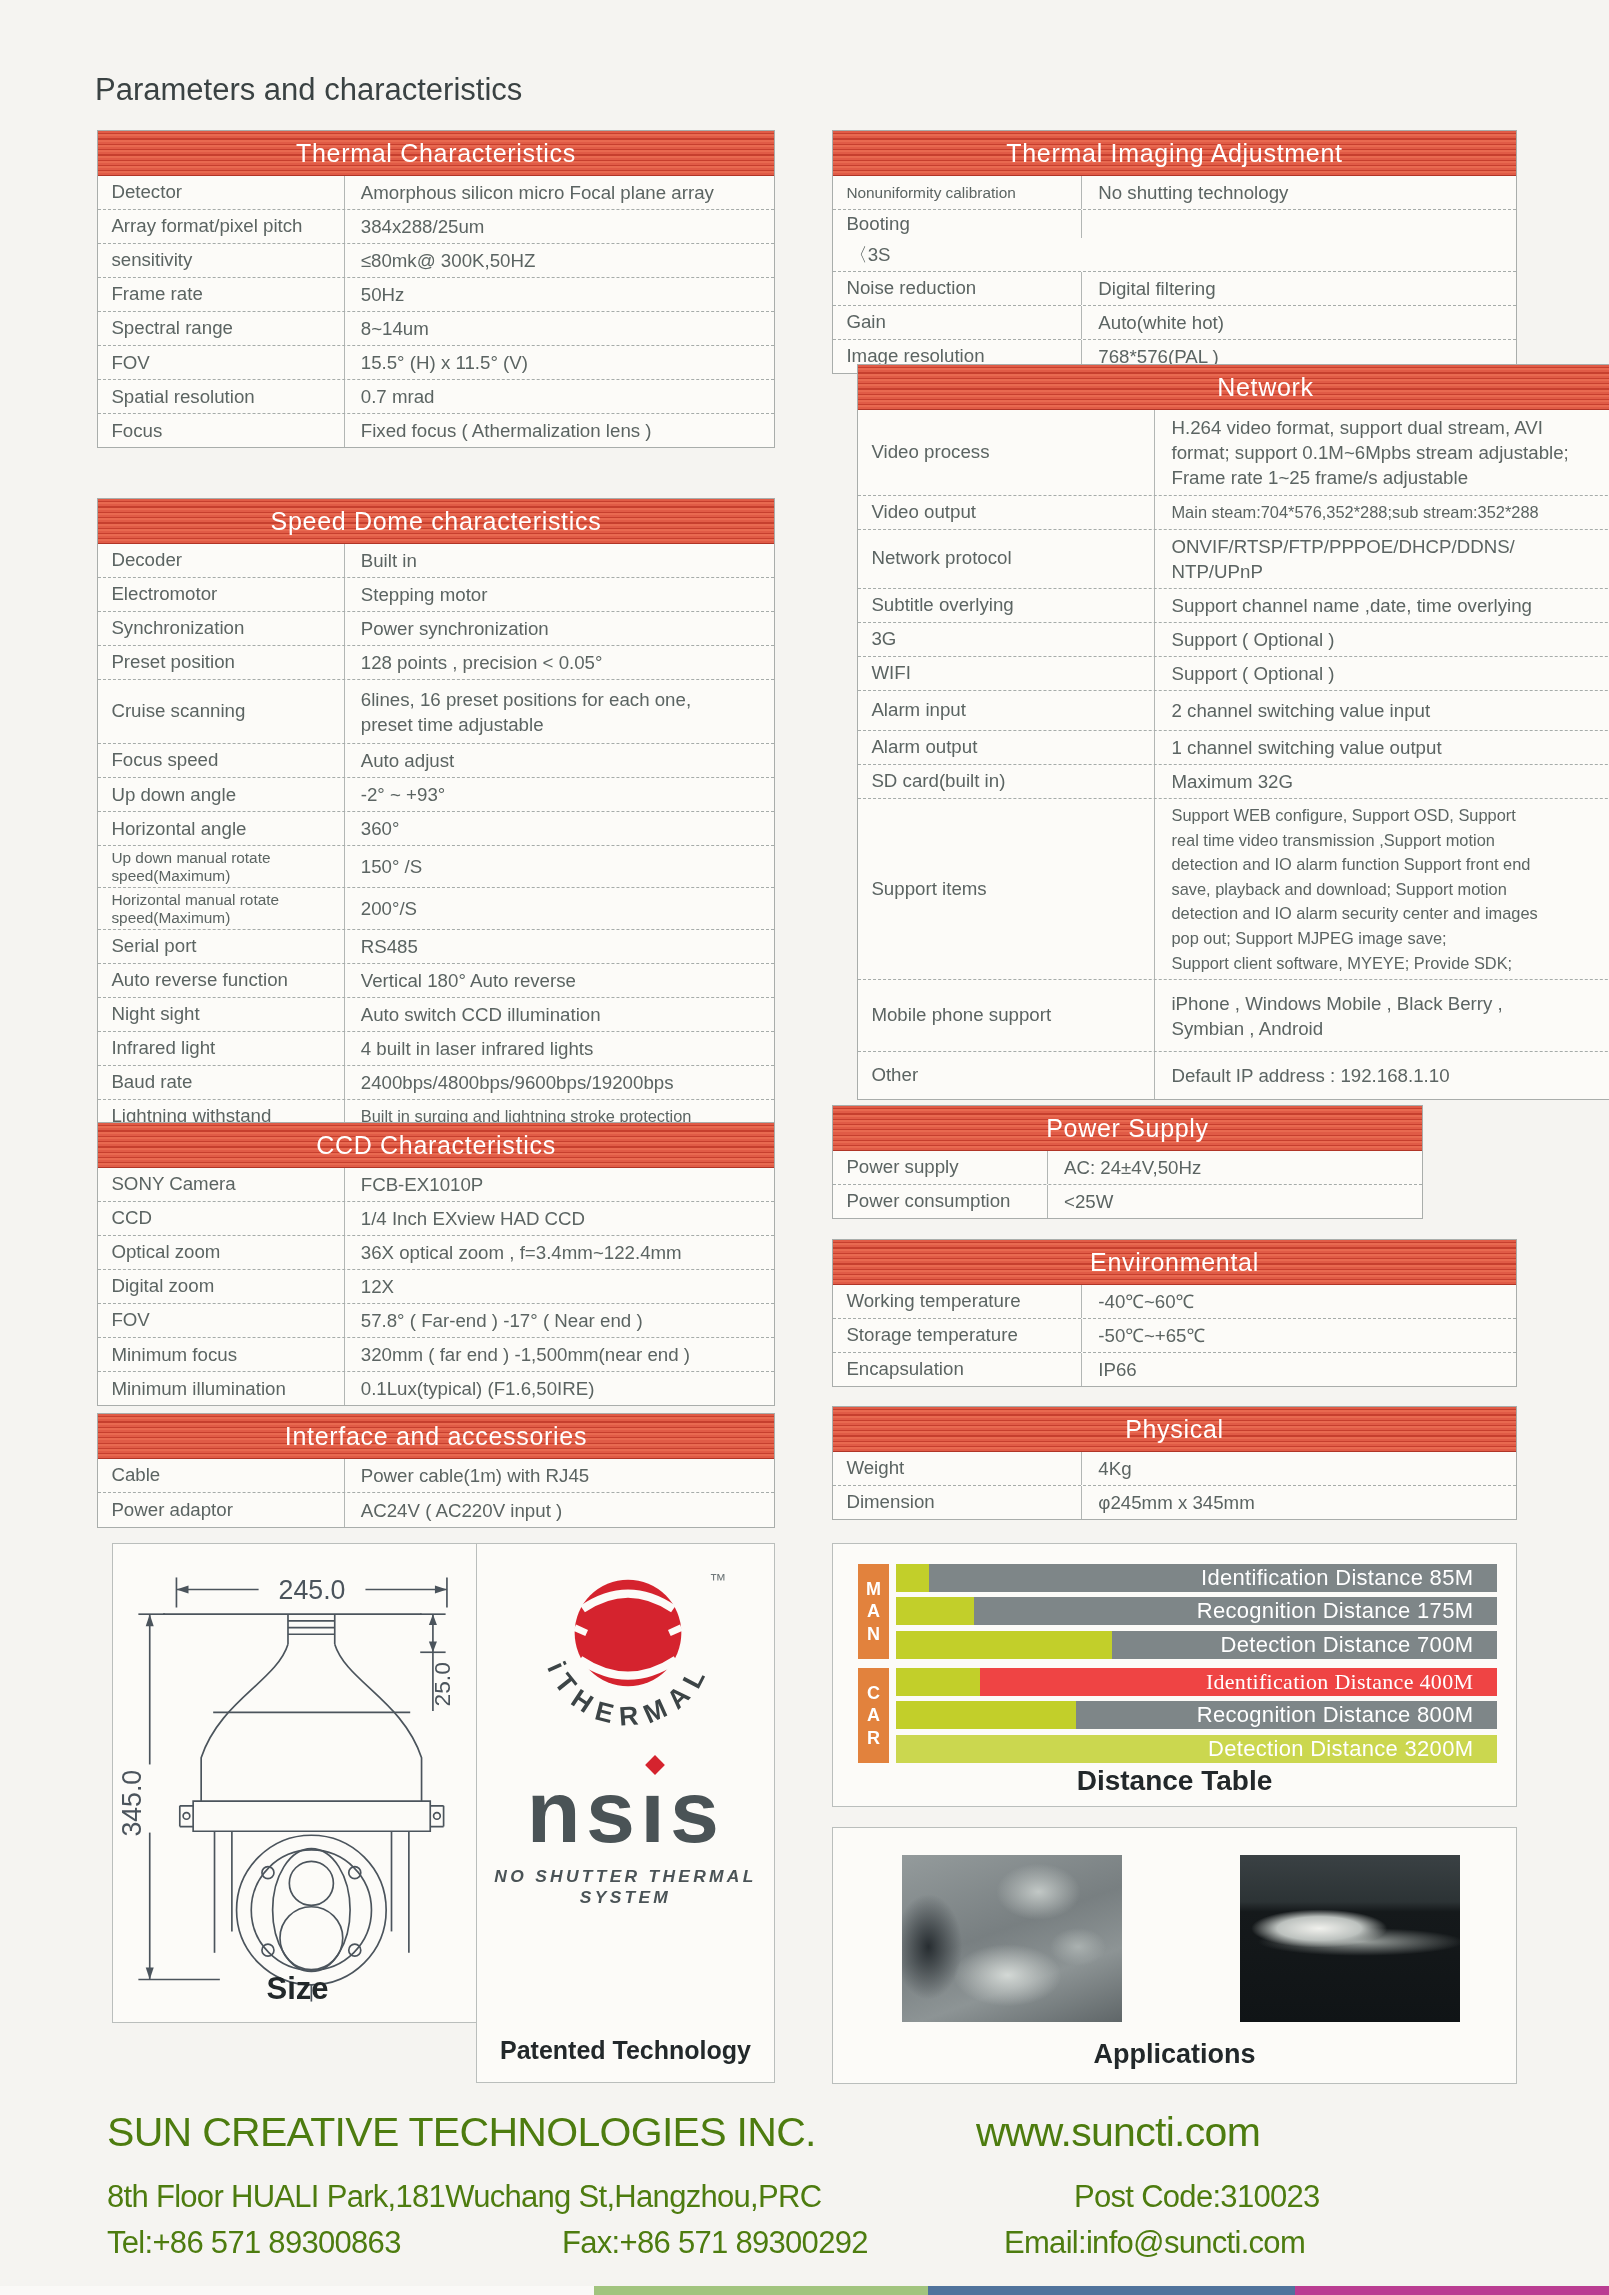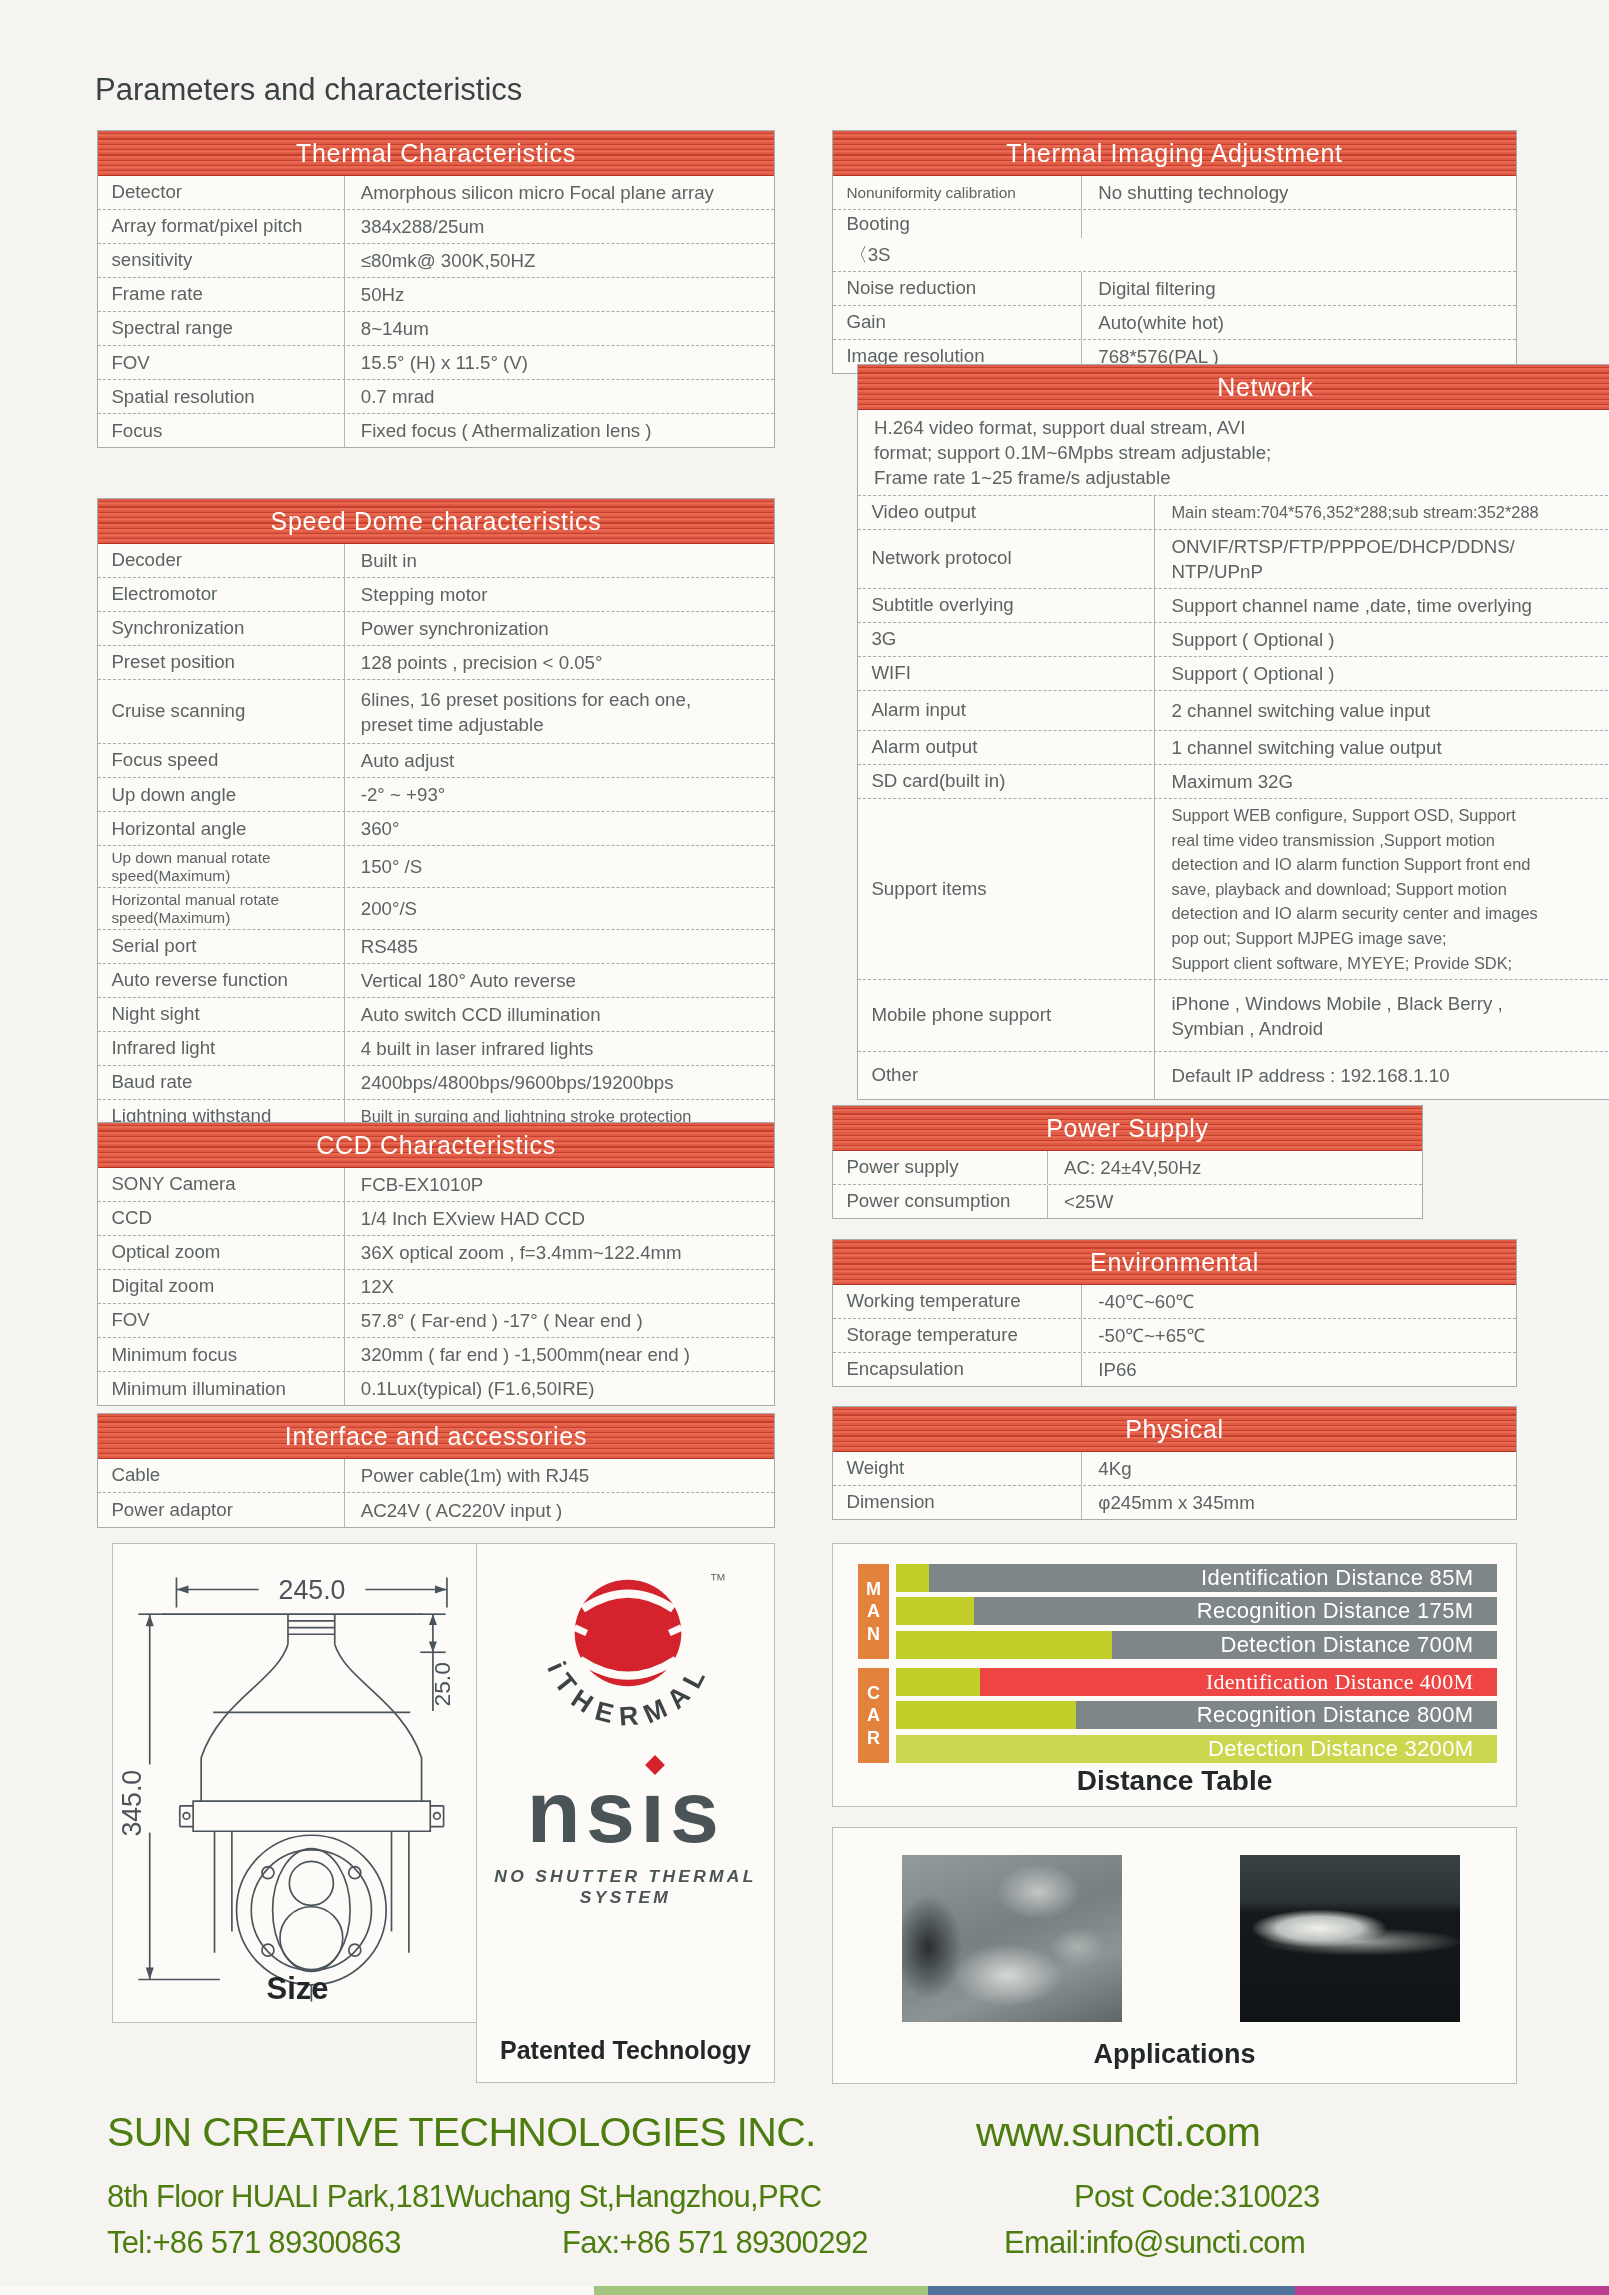--- a/index.html
+++ b/index.html
@@ -303,20 +303,21 @@
       <div class="cell-value">Auto(white hot)</div>
     </div>
     <div class="spec-row" style="min-height: 33px;">
       <div class="cell-label">Image resolution</div>
       <div class="cell-value">768*576(PAL )</div>
     </div>
   </div>
 <div class="spec-table" id="tbl-network">
     <div class="spec-header">Network</div>
     <div class="spec-row" style="min-height: 85px;">
+      <div class="cell-label">Video process</div>
       <div class="cell-value">H.264 video format, support dual stream, AVI
 format; support 0.1M~6Mpbs stream adjustable;
 Frame rate 1~25 frame/s adjustable</div>
     </div>
     <div class="spec-row" style="min-height: 32px;">
       <div class="cell-label">Video output</div>
       <div class="cell-value smallv">Main steam:704*576,352*288;sub stream:352*288</div>
     </div>
     <div class="spec-row" style="min-height: 49px;">
       <div class="cell-label">Network protocol</div>

